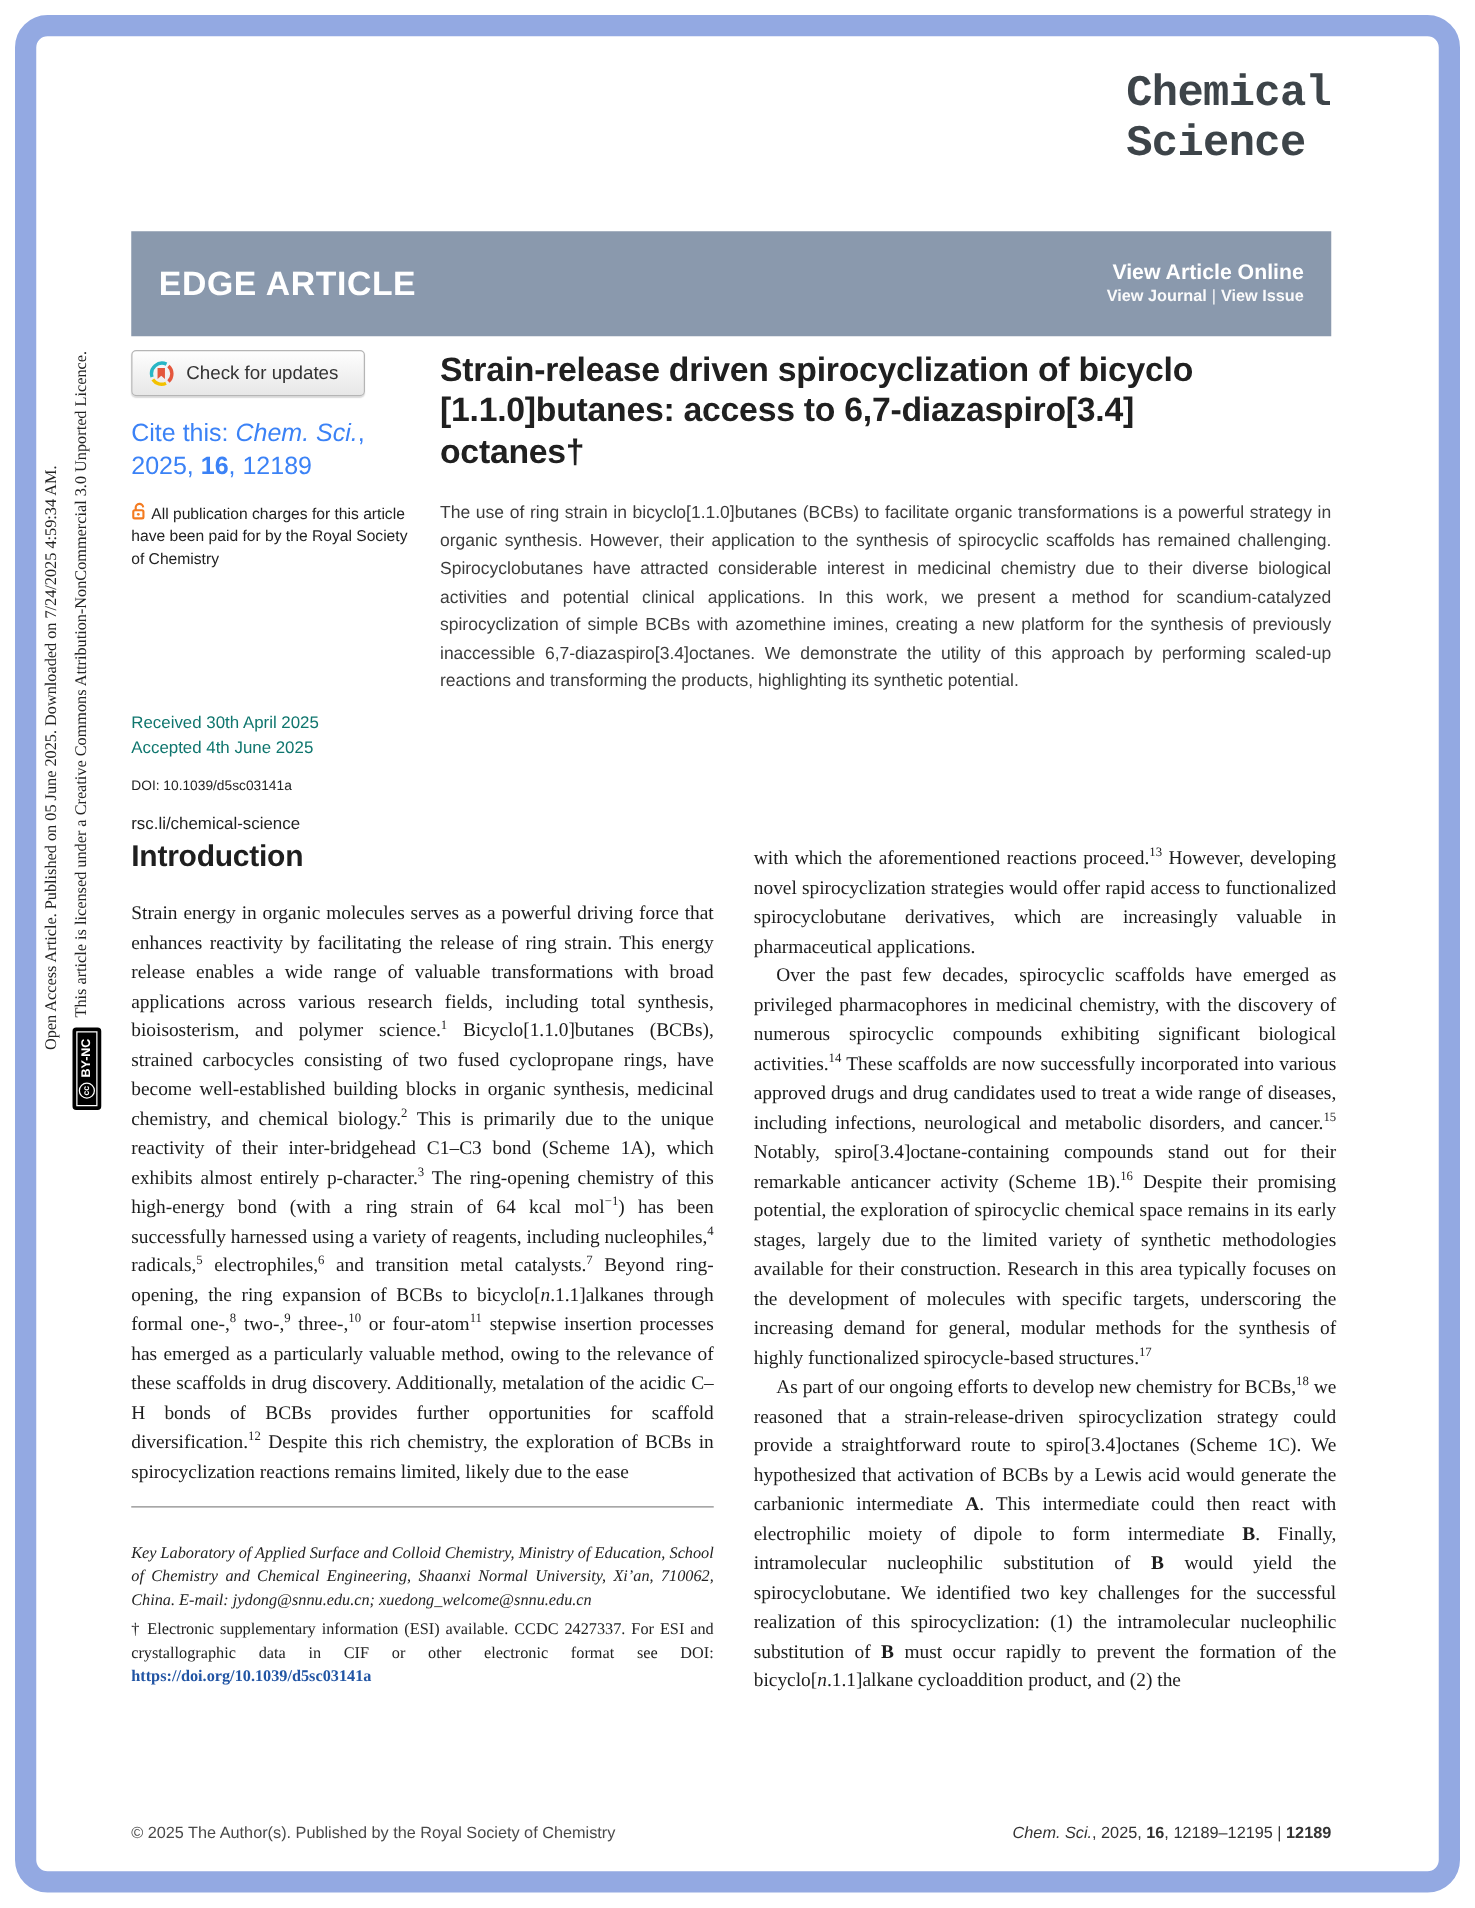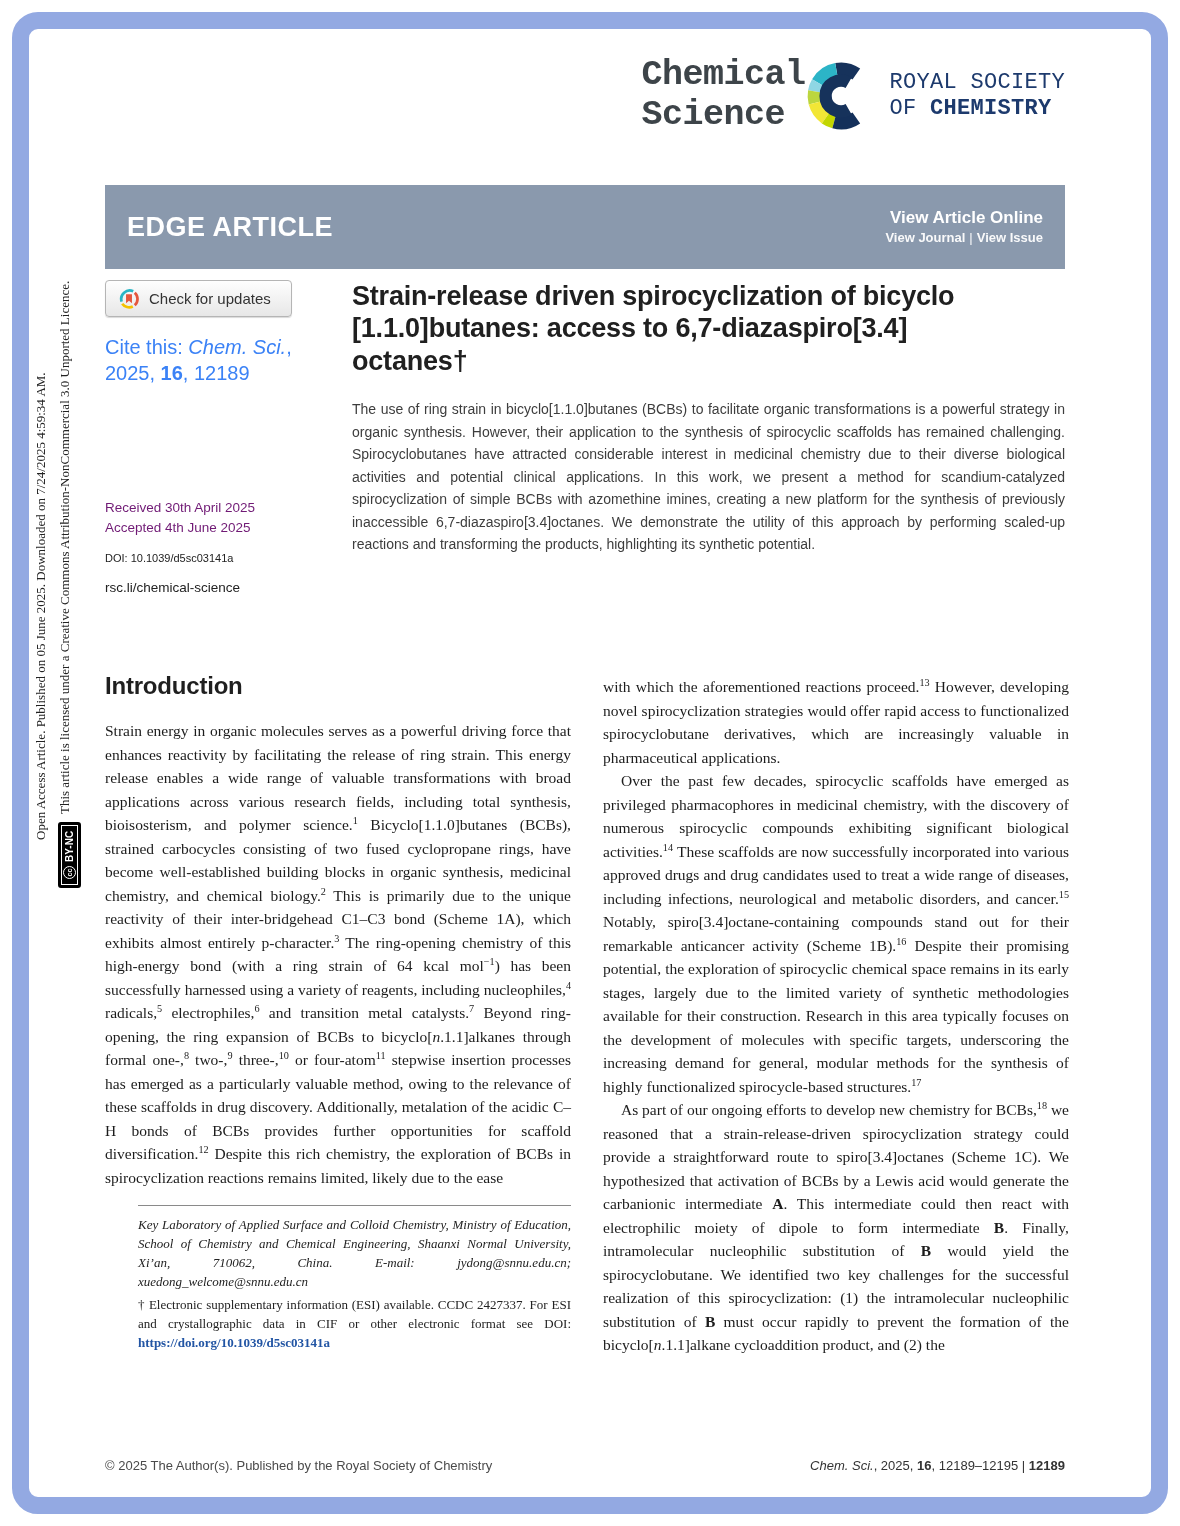--- a/index.html
+++ b/index.html
@@ -43,21 +43,21 @@
 
   
   .article-head{position:absolute;left:105px;top:280px;width:960px;display:flex;}
   .meta-col{width:247px;flex:0 0 247px;padding-right:18px;}
   .check-btn{display:inline-flex;align-items:center;gap:9px;width:187px;height:37px;padding:0 12px;
     background:linear-gradient(#fefefe,#e7e7e7);border:1px solid #b5b5b5;border-radius:4px;
     box-shadow:0 1px 1px rgba(0,0,0,0.15);font-size:15px;color:#333;cursor:pointer;}
   .cite-line{margin-top:17px;font-size:20px;color:#3b82f6;line-height:1.3;}
   .oa-note{margin-top:15px;font-size:12.5px;line-height:1.45;color:#222;}
   .oa-note svg{vertical-align:-3px;margin-right:3px;}
-  .dates{margin-top:112px;font-size:13.5px;line-height:1.45;color:#701a75;}
+  .dates{margin-top:112px;font-size:13.5px;line-height:1.45;color:#0f766e;}
   .doi-line{margin-top:15px;font-size:11px;color:#222;}
   .jurl{margin-top:16px;font-size:13.5px;color:#222;}
 
   .title-col{flex:1;}
   .title{font-size:27px;font-weight:bold;color:#202020;line-height:1.2;letter-spacing:-0.2px;}
   .authors{margin-top:25px;font-size:16.5px;color:#2a2a2a;line-height:1.3;}
   .authors .orcid{display:inline-flex;align-items:center;justify-content:center;width:17px;height:17px;
     border-radius:50%;background:var(--orcid);color:#fff;font-size:9px;font-weight:bold;vertical-align:-3px;margin:0 2px 0 4px;}
   .abstract{margin-top:21px;font-size:14px;line-height:22.5px;color:#3d3d3d;text-align:justify;}
 
@@ -65,22 +65,22 @@
   .body-cols{position:absolute;left:105px;top:672px;width:960px;display:flex;gap:32px;}
   .col{width:466px;flex:0 0 466px;}
   h2.intro{font-size:24px;font-weight:bold;color:#1f1f1f;letter-spacing:-0.2px;}
   .serif{font-family:"Liberation Serif",serif;font-size:15.5px;line-height:23.5px;color:var(--body);
     text-align:justify;hyphens:auto;}
   .col-left .serif{margin-top:19px;}
   .col-right{padding-top:3px;}
   .col-right .serif + .serif{text-indent:18px;}
   sup{font-size:66%;line-height:0;}
 
-  .footnote{margin-top:16px;border-top:1px solid #8a8a8a;padding-top:9px;
-    font-family:"Liberation Serif",serif;font-size:13px;line-height:19px;color:#222;text-align:justify;margin-left:33px;}
+  .footnote{margin-top:16px;border-top:1px solid #8a8a8a;padding-top:26px;
+    font-family:"Liberation Serif",serif;font-size:13px;line-height:19px;color:#222;text-align:justify;}
   .affil{font-style:italic;}
   .esi{margin-top:4px;}
   .esi a{color:var(--link);font-weight:bold;text-decoration:none;cursor:pointer;}
 
   
   .footer{position:absolute;left:105px;top:1458px;width:960px;display:flex;justify-content:space-between;
     font-size:13px;color:#4a4a4a;}
   .footer .cite{color:#333;}
 </style>
 </head>
@@ -90,36 +90,20 @@
 
 <div class="side-line side-line1">Open Access Article. Published on 05 June 2025. Downloaded on 7/24/2025 4:59:34 AM.</div>
 <div class="side-line side-line2">This article is licensed under a Creative Commons Attribution-NonCommercial 3.0 Unported Licence.</div>
 <div class="side-badge">
   <span class="cc-circ">cc</span>
   <span>BY-NC</span>
 </div>
 
 <div class="header">
   <div class="jname">Chemical<br>Science</div>
-  <div class="rsc">
-    <svg width="72" height="72" viewBox="0 0 70 70">
-      <path d="M49.9 13.7 A26 26 0 0 0 30.5 9.4" fill="none" stroke="#16325b" stroke-width="13"></path>
-      <path d="M30.5 9.4 A26 26 0 0 0 12.5 22" fill="none" stroke="#2cb4c7" stroke-width="13"></path>
-      <path d="M12.5 22 A26 26 0 0 0 9.4 30.5" fill="none" stroke="#8fd6e4" stroke-width="13"></path>
-      <path d="M9.4 30.5 A26 26 0 0 0 9.9 41.7" fill="none" stroke="#bcd63e" stroke-width="13"></path>
-      <path d="M9.9 41.7 A26 26 0 0 0 20.1 56.3" fill="none" stroke="#f2e636" stroke-width="13"></path>
-      <path d="M20.1 56.3 A26 26 0 0 0 28.3 60.1" fill="none" stroke="#c3d600" stroke-width="13"></path>
-      <path d="M28.3 60.1 A26 26 0 0 0 49.9 56.3" fill="none" stroke="#14305a" stroke-width="13"></path>
-      <path d="M42.5 22 A15 15 0 1 0 42.5 48" fill="none" stroke="#16325b" stroke-width="12"></path>
-    </svg>
-    <div class="rsc-text">
-      <span>ROYAL SOCIETY</span><br>
-      <span>OF <b>CHEMISTRY</b></span>
-    </div>
-  </div>
 </div>
 
 <div class="banner">
   <span class="edge">EDGE ARTICLE</span>
   <span class="vao">
     <a class="vao-main">View Article Online</a>
     <span class="vao-sub">
       <a>View Journal</a><span class="sep">|</span><a>View Issue</a>
     </span>
   </span>
@@ -130,20 +114,27 @@
     <button class="check-btn">
       <svg width="22" height="22" viewBox="0 0 26 26">
         <path d="M4.3 16 A10 10 0 0 1 18 3.9" fill="none" stroke="#29b6c5" stroke-width="3.2"></path>
         <path d="M19.8 5.6 A10 10 0 0 1 19.8 20.4" fill="none" stroke="#e4573d" stroke-width="3.2"></path>
         <path d="M17.5 21.9 A10 10 0 0 1 5 18.5" fill="none" stroke="#f3c200" stroke-width="3.2"></path>
         <path d="M9.5 7.5 h7 v10.5 l-3.5 -3 -3.5 3 z" fill="#e4573d"></path>
       </svg>
       <span>Check for updates</span>
     </button>
     <div class="cite-line">Cite this: <i>Chem. Sci.</i>, 2025, <b>16</b>, 12189</div>
+    <div class="oa-note">
+      <svg width="13" height="17" viewBox="0 0 20 24">
+        <path d="M5.5 10 V7 A4.6 4.6 0 0 1 14.7 6.4" fill="none" stroke="#f47b20" stroke-width="2.6"></path>
+        <rect x="2.5" y="10" width="12.5" height="10" rx="1.8" fill="none" stroke="#f47b20" stroke-width="2.6"></rect>
+        <circle cx="8.7" cy="15" r="1.7" fill="#f47b20"></circle>
+      </svg><span>All publication charges for this article have been paid for by the Royal Society of Chemistry</span>
+    </div>
     <div class="dates">
       <div>Received 30th April 2025</div>
       <div>Accepted 4th June 2025</div>
     </div>
     <div class="doi-line">DOI: 10.1039/d5sc03141a</div>
     <div class="jurl">rsc.li/chemical-science</div>
   </div>
   <div class="title-col">
     <h1 class="title">Strain-release driven spirocyclization of bicyclo<br>[1.1.0]butanes: access to 6,7-diazaspiro[3.4]<br>octanes†</h1>
     <p class="abstract">The use of ring strain in bicyclo[1.1.0]butanes (BCBs) to facilitate organic transformations is a powerful strategy in organic synthesis. However, their application to the synthesis of spirocyclic scaffolds has remained challenging. Spirocyclobutanes have attracted considerable interest in medicinal chemistry due to their diverse biological activities and potential clinical applications. In this work, we present a method for scandium-catalyzed spirocyclization of simple BCBs with azomethine imines, creating a new platform for the synthesis of previously inaccessible 6,7-diazaspiro[3.4]octanes. We demonstrate the utility of this approach by performing scaled-up reactions and transforming the products, highlighting its synthetic potential.</p>

